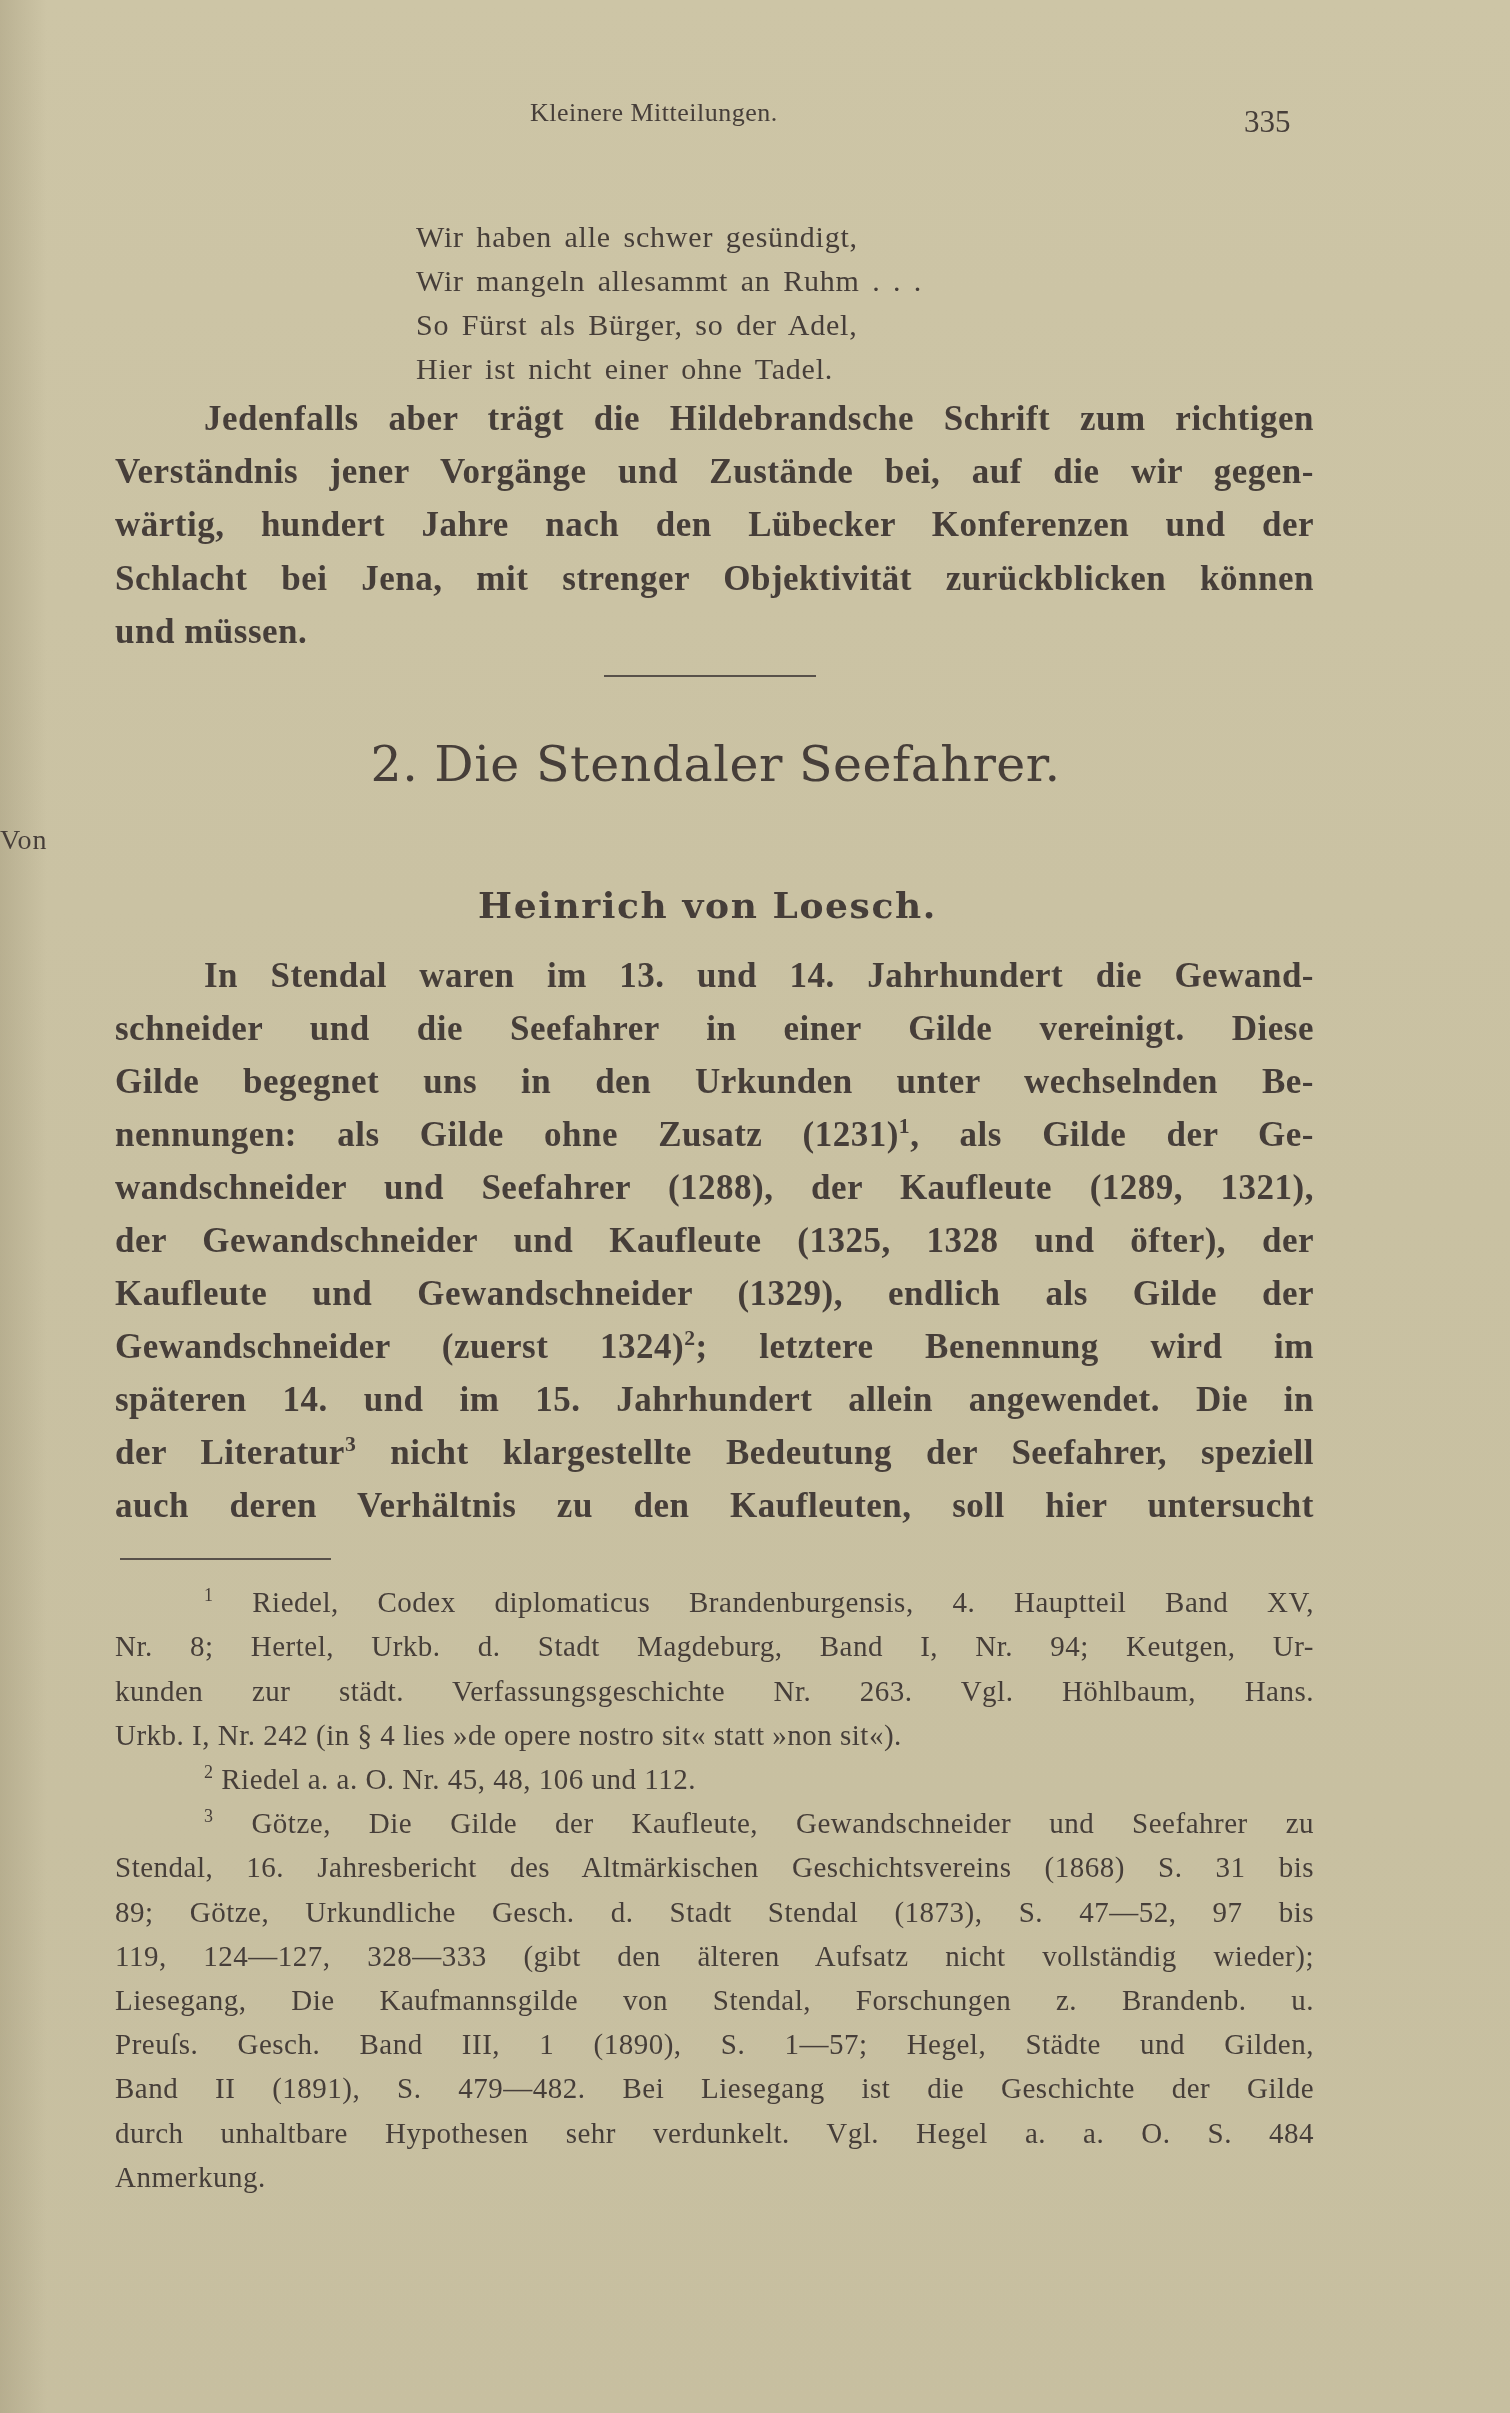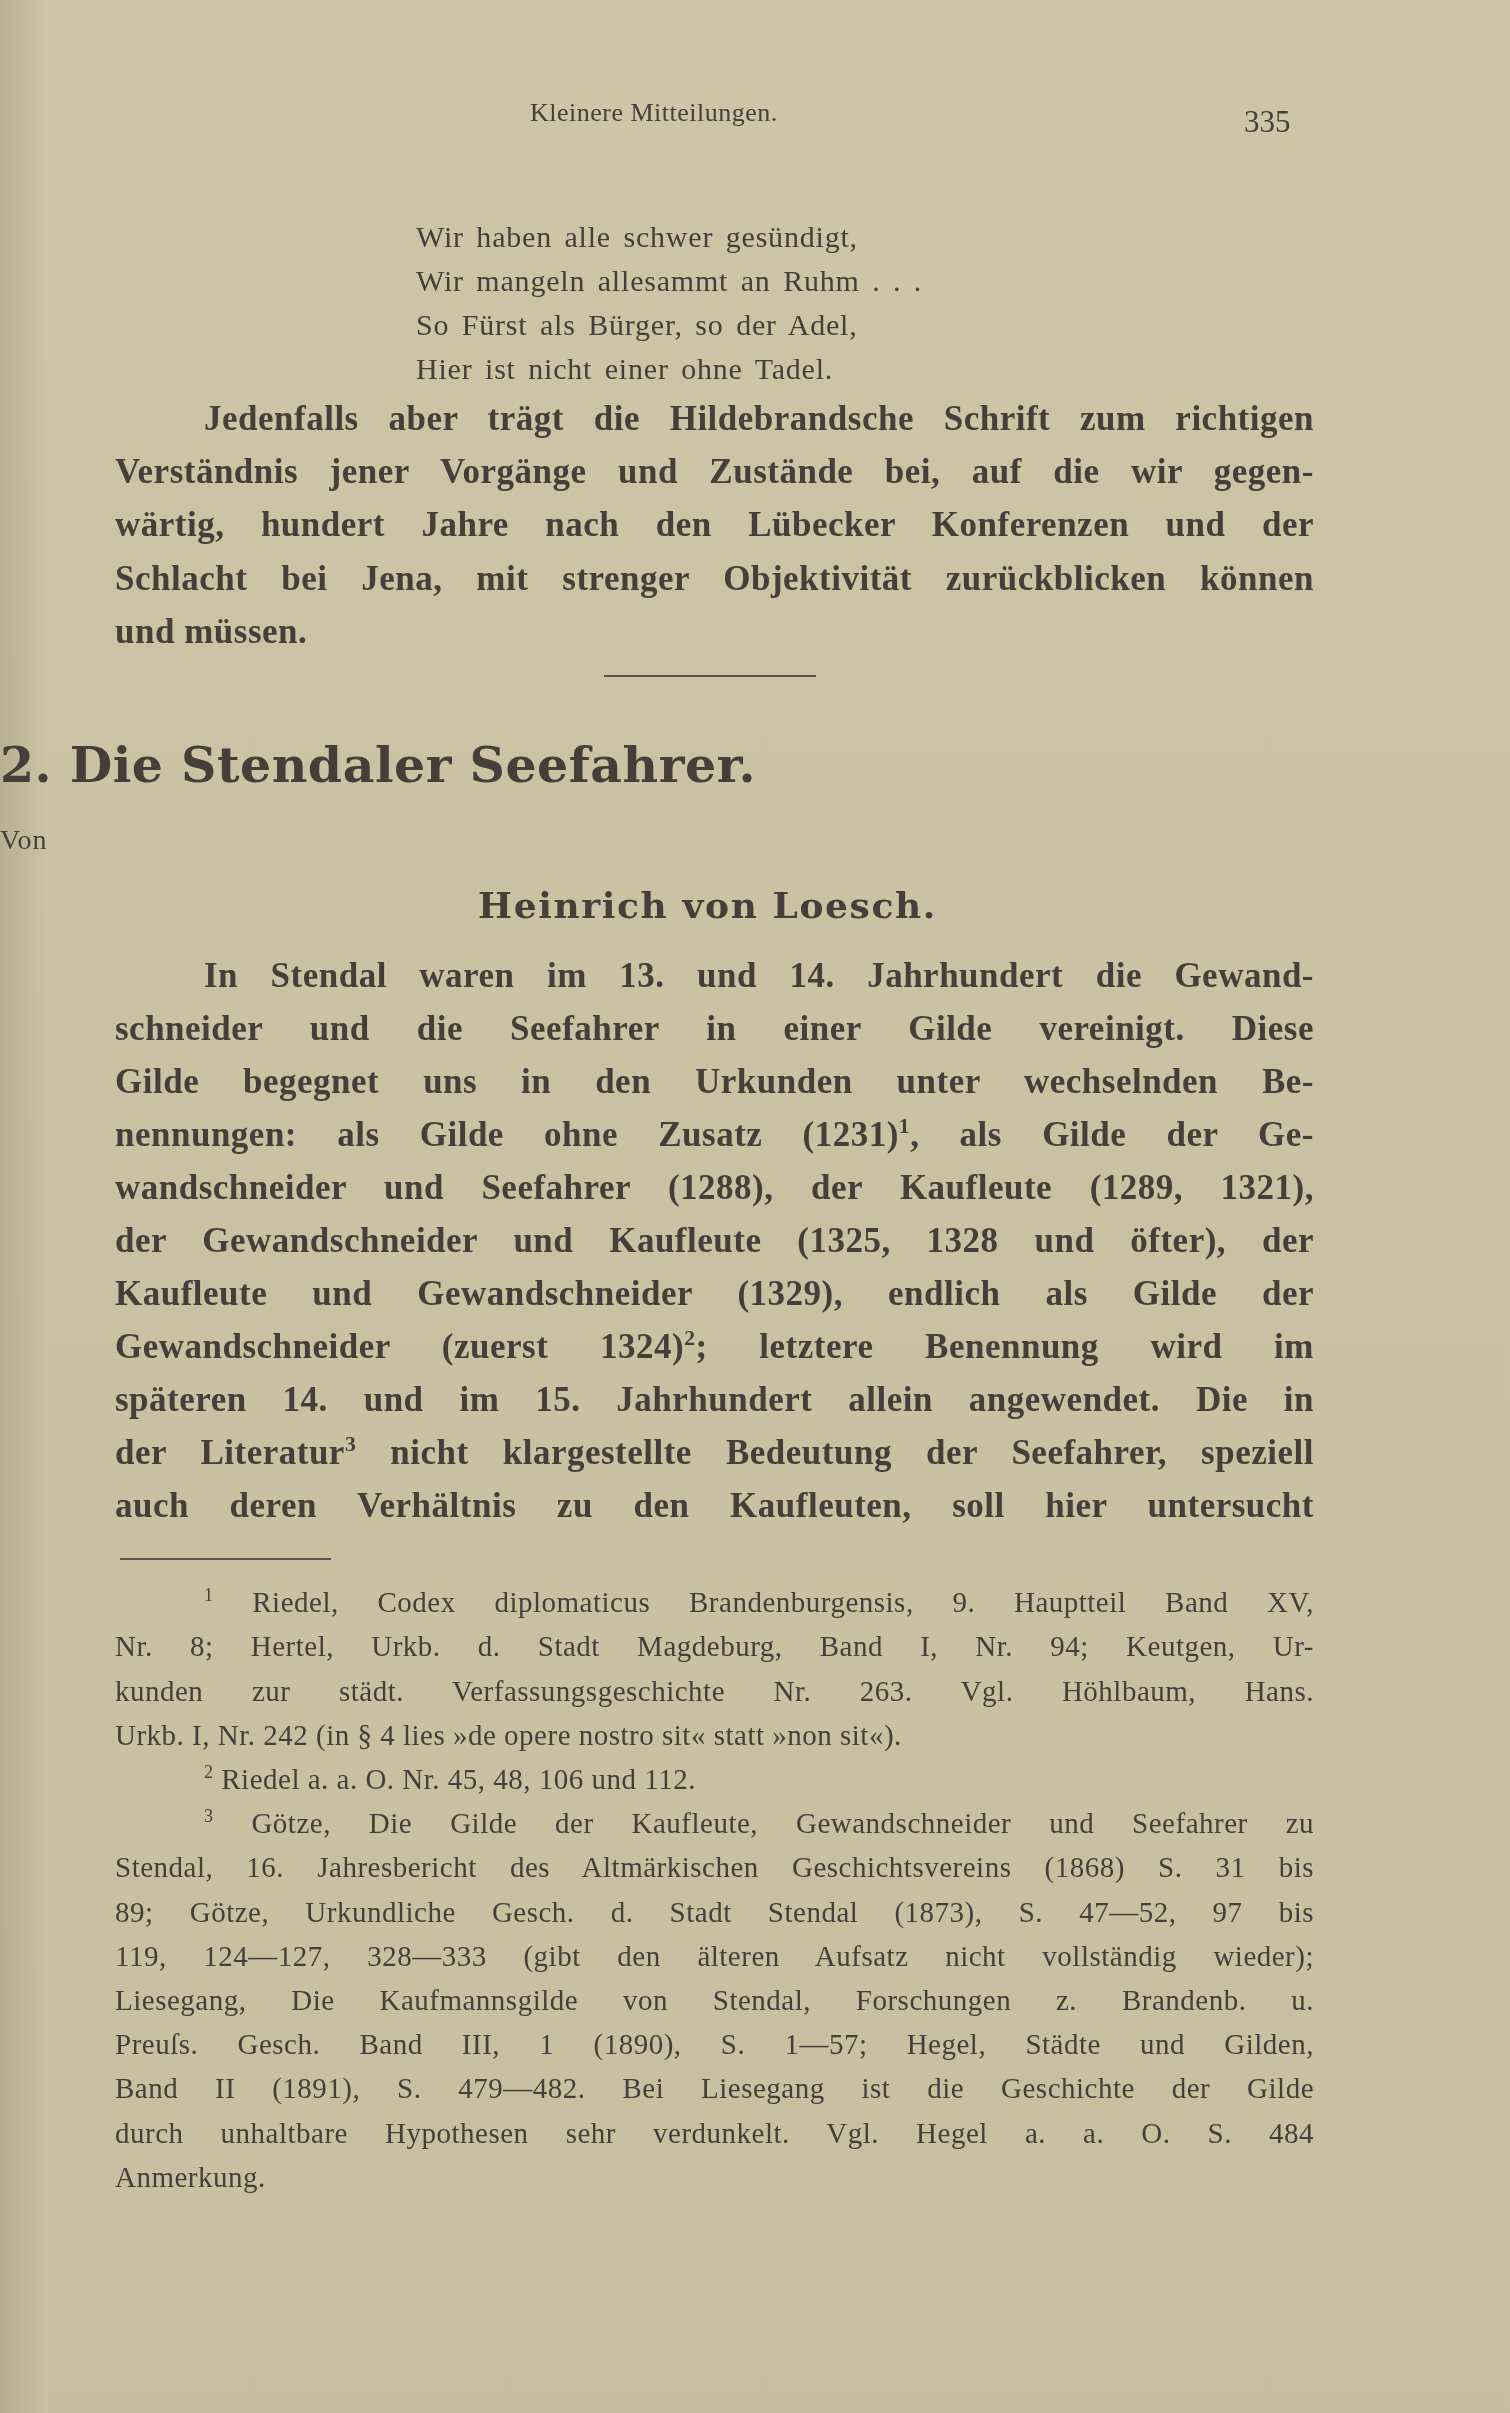--- a/index.html
+++ b/index.html
@@ -42,22 +42,22 @@
   }
   .fn.last { text-align-last: left; }
   .fn.indent { left: 204px; width: 1110px; }
   sup { font-size: 0.62em; vertical-align: 0.6em; line-height: 0; }
 
   .rule { position: absolute; height: 2.1px; background: #58514a; }
   .section-rule { left: 604px; top: 675px; width: 212px; }
   .fn-rule { left: 120px; top: 1558px; width: 211px; height: 1.6px; }
 
   .title {
-    position: absolute; left: 0; width: 1415px; top: 736px; 
-    font-family: "DejaVu Serif", serif; font-weight: bold; font-size: 49px; letter-spacing: 0.5px;
+    position: absolute; left: 8px; width: 1415px; top: 736px; text-align: center;
+    font-family: "DejaVu Serif", serif; font-weight: normal; font-size: 49px; letter-spacing: 0.5px;
   }
   .von {
     position: absolute; left: 0; width: 1415px; top: 824px; 
     font-family: "Liberation Serif", serif; font-size: 28px; letter-spacing: 1px;
   }
   .author {
     position: absolute; left: 0; width: 1415px; top: 884px; text-align: center;
     font-family: "DejaVu Serif", serif; font-weight: bold; font-size: 36px; letter-spacing: 1.6px;
   }
 </style>
@@ -101,21 +101,21 @@
   <div class="line" style="top:1327px"><span>Gewandschneider (zuerst 1324)</span><sup>2</sup><span>; letztere Benennung wird im</span></div>
   <div class="line" style="top:1380px">späteren 14. und im 15. Jahrhundert allein angewendet. Die in</div>
   <div class="line" style="top:1433px"><span>der Literatur</span><sup>3</sup><span> nicht klargestellte Bedeutung der Seefahrer, speziell</span></div>
   <div class="line" style="top:1486px">auch deren Verhältnis zu den Kaufleuten, soll hier untersucht</div>
 </div>
 
 <div class="rule fn-rule"></div>
 
 <div>
 
-  <div class="fn indent" style="top:1586px"><sup>1</sup> <span>Riedel, Codex diplomaticus Brandenburgensis, 9. Hauptteil Band XV,</span></div>
+  <div class="fn indent" style="top:1586px"><sup>1</sup> <span>Riedel, Codex diplomaticus Brandenburgensis, 4. Hauptteil Band XV,</span></div>
   <div class="fn" style="top:1630px">Nr. 8; Hertel, Urkb. d. Stadt Magdeburg, Band I, Nr. 94; Keutgen, Ur-</div>
   <div class="fn" style="top:1675px">kunden zur städt. Verfassungsgeschichte Nr. 263. Vgl. Höhlbaum, Hans.</div>
   <div class="fn last" style="top:1719px">Urkb. I, Nr. 242 (in § 4 lies »de opere nostro sit« statt »non sit«).</div>
 
   <div class="fn indent last" style="top:1763px"><sup>2</sup> <span>Riedel a. a. O. Nr. 45, 48, 106 und 112.</span></div>
 
   <div class="fn indent" style="top:1807px"><sup>3</sup> <span>Götze, Die Gilde der Kaufleute, Gewandschneider und Seefahrer zu</span></div>
   <div class="fn" style="top:1851px">Stendal, 16. Jahresbericht des Altmärkischen Geschichtsvereins (1868) S. 31 bis</div>
   <div class="fn" style="top:1896px">89; Götze, Urkundliche Gesch. d. Stadt Stendal (1873), S. 47—52, 97 bis</div>
   <div class="fn" style="top:1940px">119, 124—127, 328—333 (gibt den älteren Aufsatz nicht vollständig wieder);</div>

